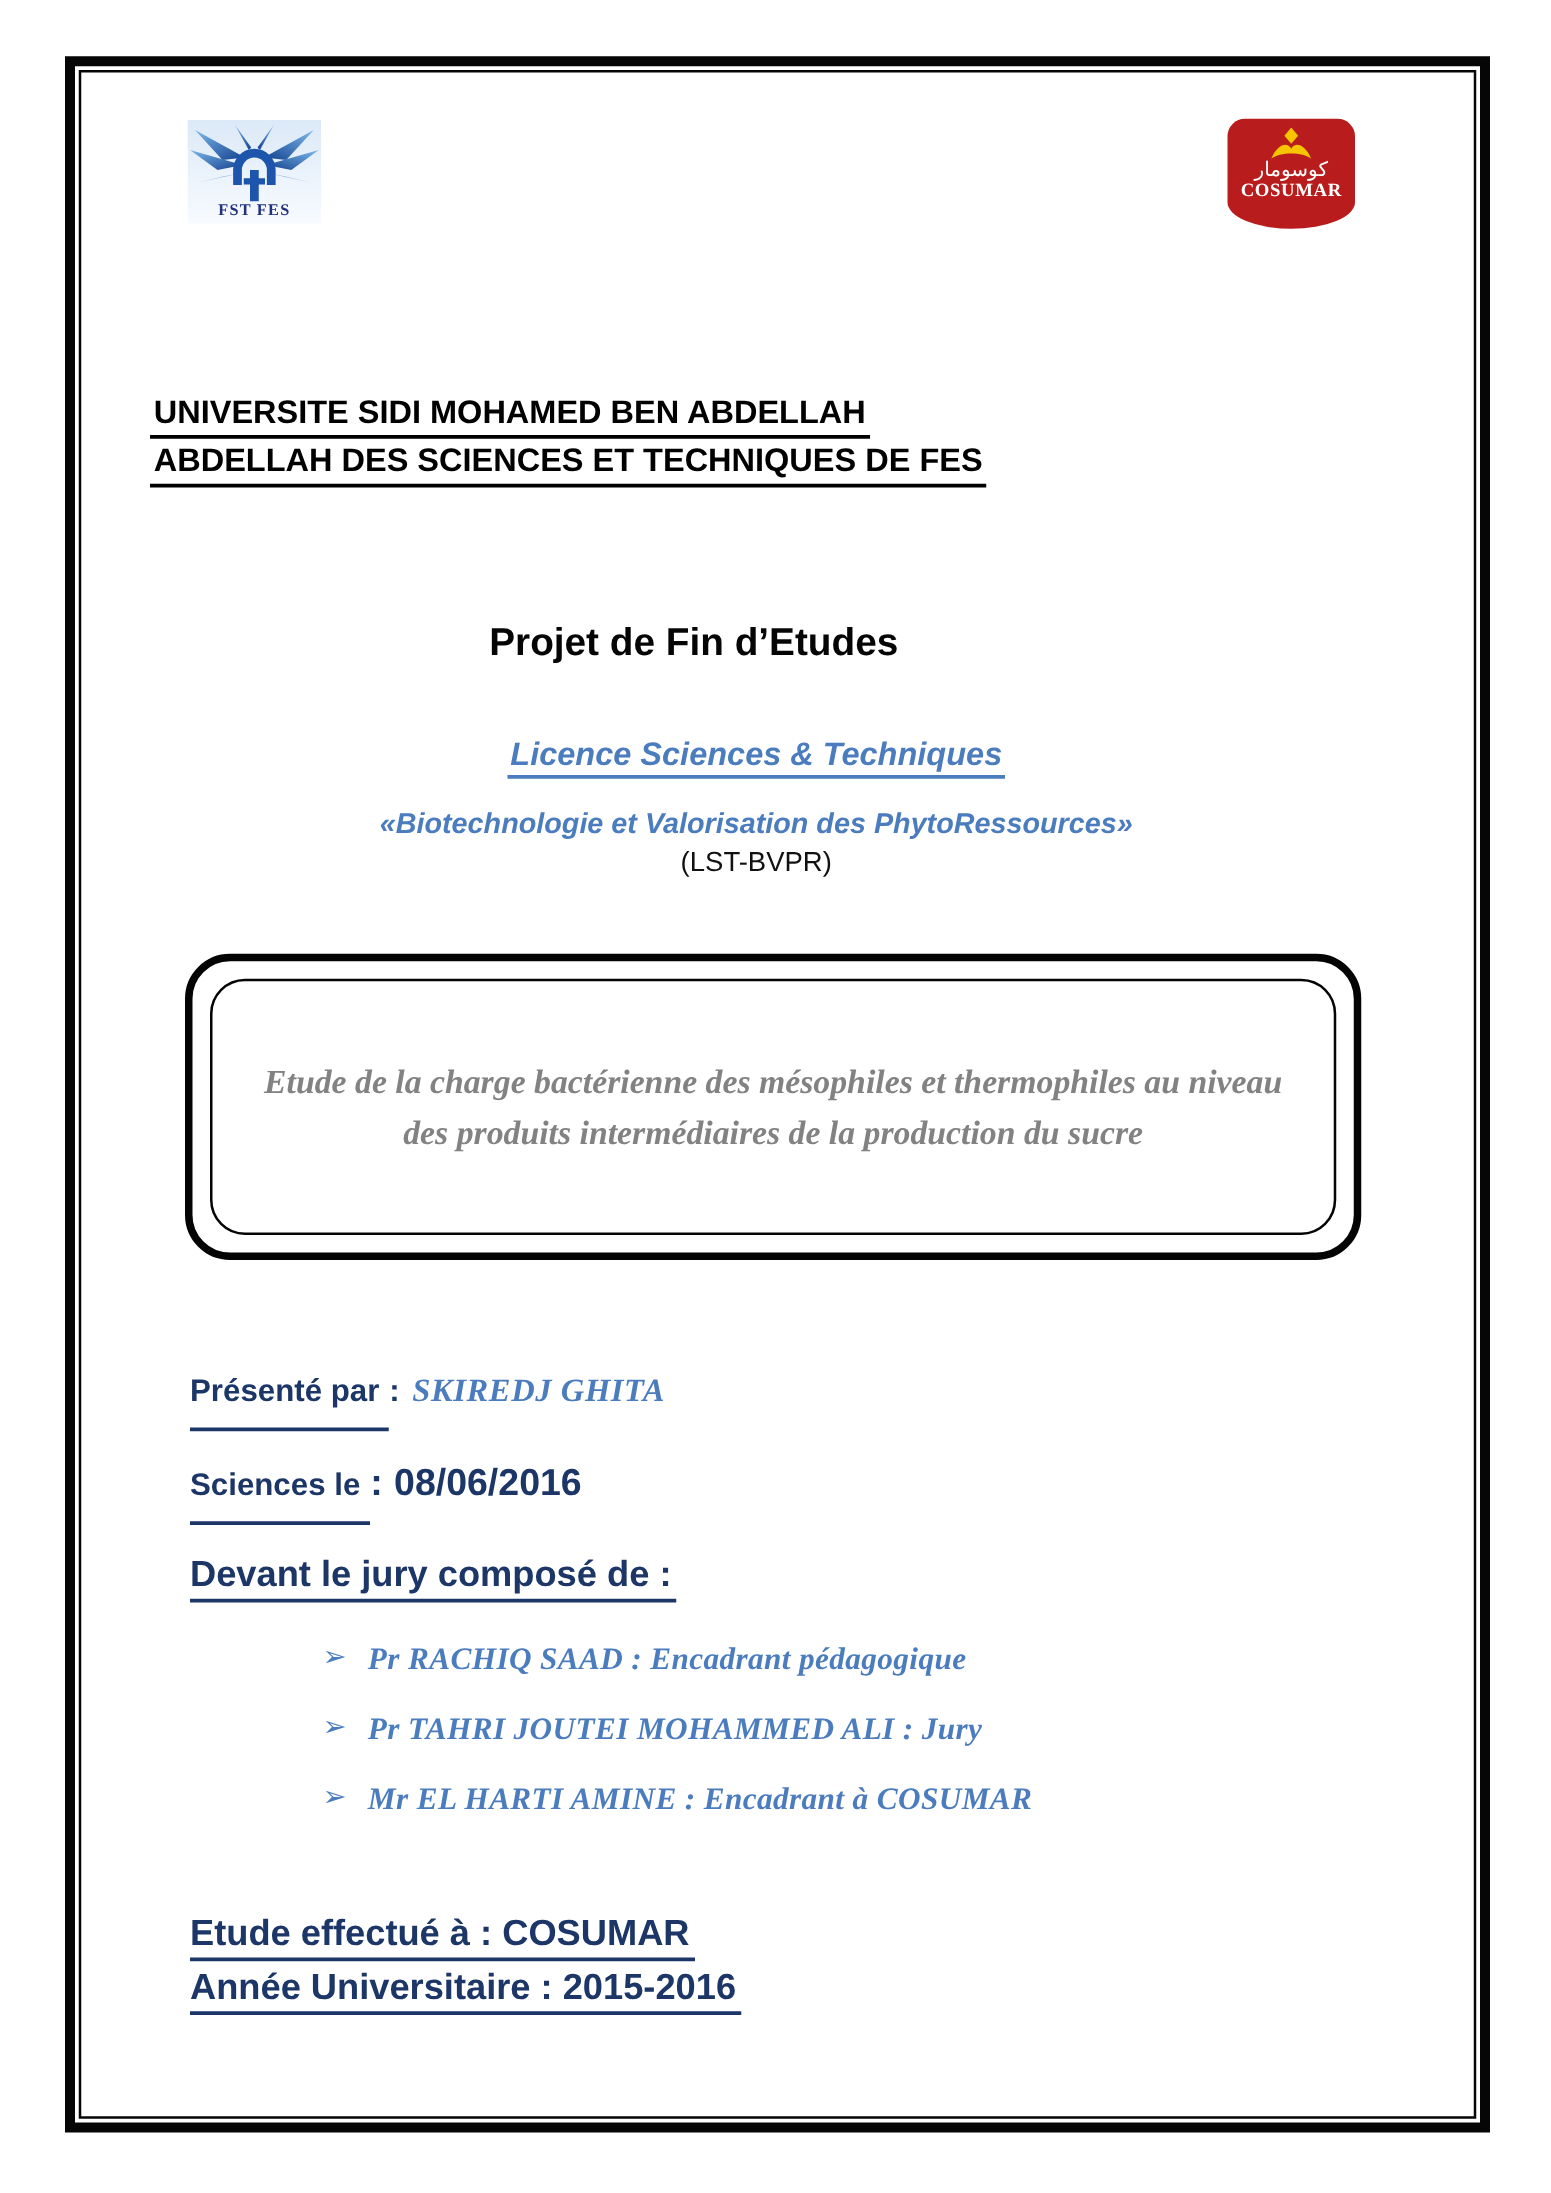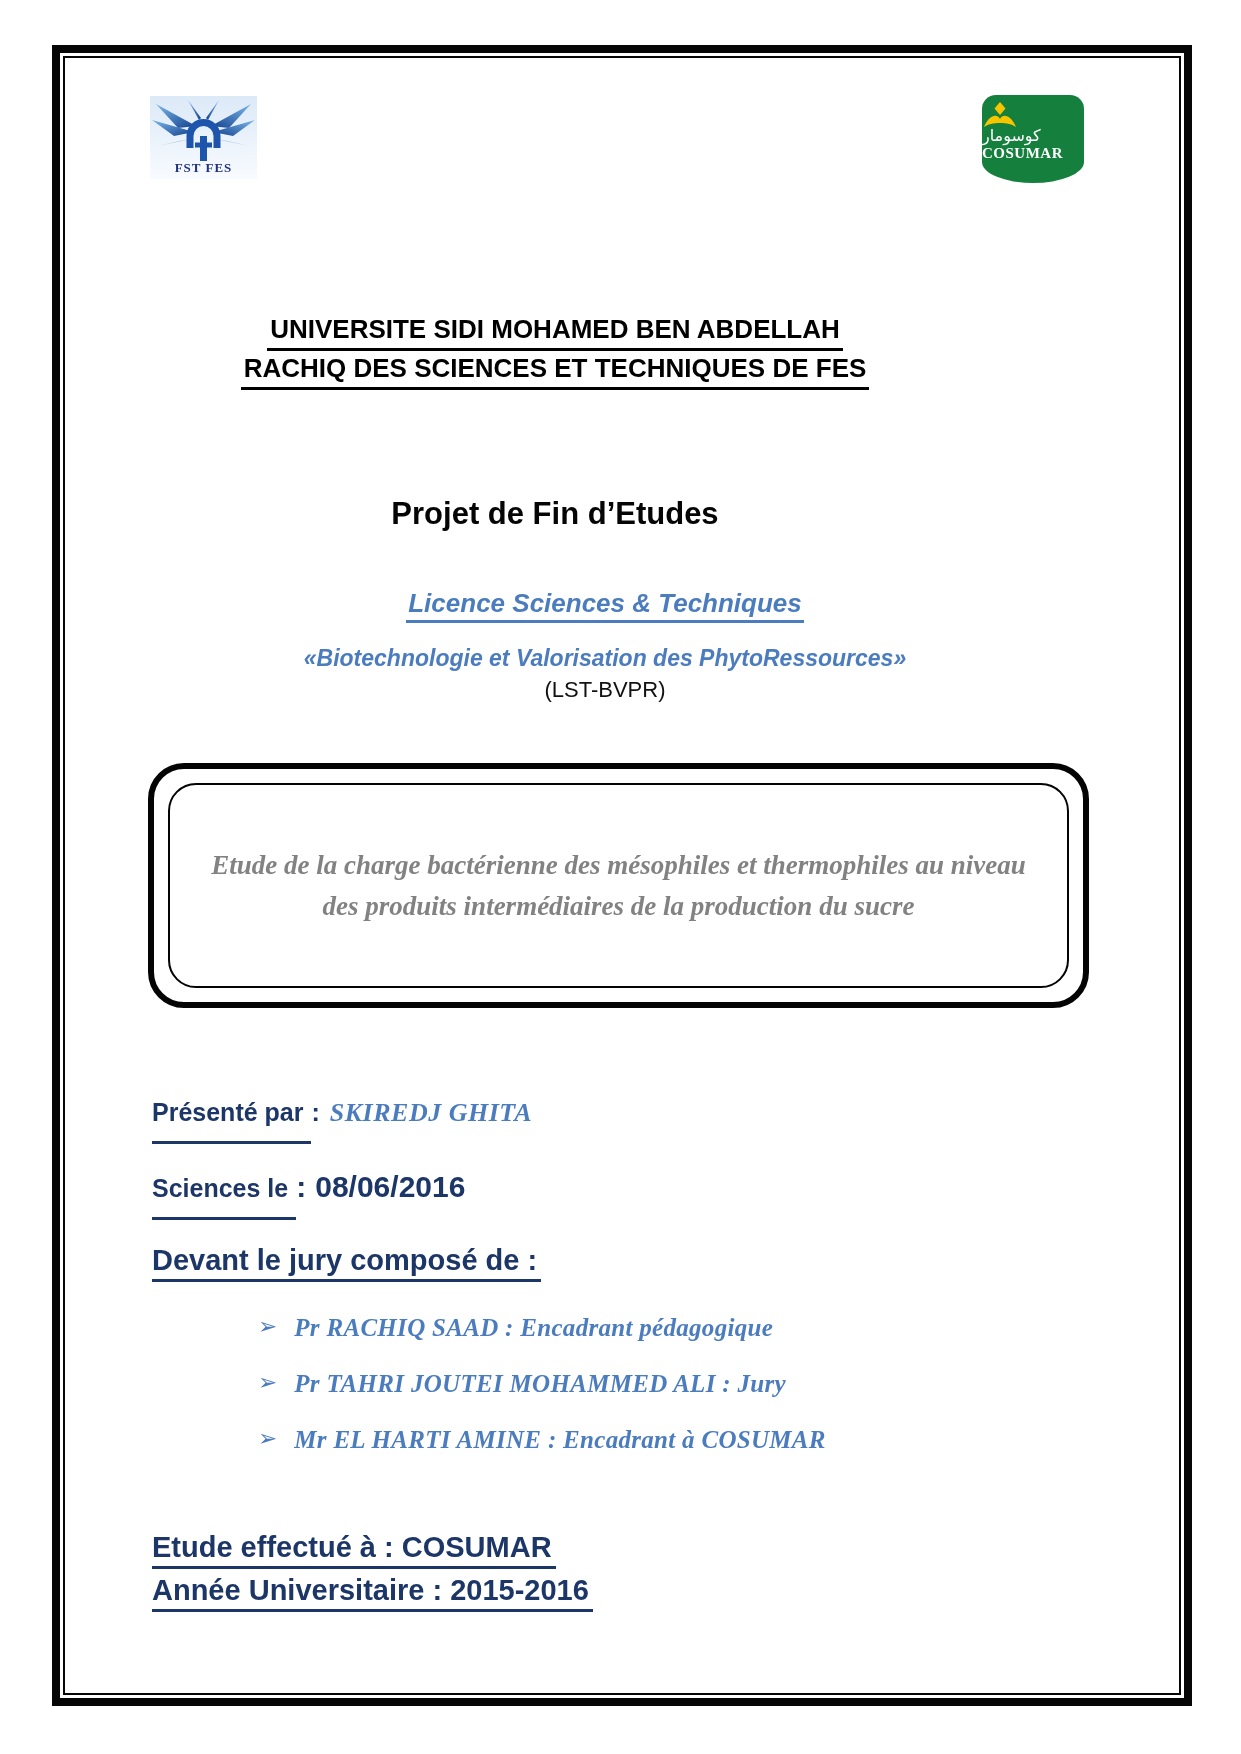--- a/index.html
+++ b/index.html
@@ -23,32 +23,32 @@
   
   .fst-logo{position:absolute;left:150px;top:96px;width:107px;height:83px;}
   .fst-logo svg{display:block;}
   .fst-label{
     position:absolute;left:0;right:0;bottom:3px;text-align:center;
     font-weight:bold;font-size:13px;color:#20317e;letter-spacing:1px;
     font-family:"Liberation Serif", serif;
   }
   .cosumar-logo{
     position:absolute;left:982px;top:95px;width:102px;height:88px;
-    background:#15803d;
+    background:#b91c1c;
     border-radius:14px 14px 50% 50% / 14px 14px 24% 24%;
-    display:flex;flex-direction:column;
+    display:flex;flex-direction:column;align-items:center;
     padding-top:7px;box-sizing:border-box;
   }
   .cosumar-arabic{color:#ffffff;font-size:16px;line-height:18px;margin-top:-2px;
     font-family:"DejaVu Sans", sans-serif;}
   .cosumar-word{color:#ffffff;font-size:15px;font-weight:bold;letter-spacing:0.5px;
     font-family:"Liberation Serif", serif;line-height:17px;}
   
   .university-block{
-    position:absolute;left:120px;top:312px;width:870px;text-align:center;
+    position:absolute;left:120px;top:312px;width:870px;
     font-weight:bold;font-size:26px;line-height:35px;color:#000;
   }
   .u-line{display:inline-block;border-bottom:3px solid #000;padding:0 3px 1px 3px;}
   .doc-title{
     position:absolute;left:120px;top:464px;width:870px;text-align:center;
     font-weight:bold;font-size:31px;color:#050505;margin-top:32px;
   }
   .degree-line{
     position:absolute;left:170px;top:588px;width:870px;text-align:center;
     font-weight:bold;font-style:italic;font-size:26px;color:#4b7cbe;
@@ -158,21 +158,21 @@
     <svg width="36" height="27" viewBox="0 0 36 27">
       <path d="M18,0 L23.5,6.5 L18,13 L12.5,6.5 Z" fill="#f6c500"></path>
       <path d="M2,25 C7,13 15,11 18,17 C21,11 29,13 34,25 C27,19.5 9,19.5 2,25 Z" fill="#f6c500"></path>
     </svg>
     <div class="cosumar-arabic">كوسومار</div>
     <div class="cosumar-word">COSUMAR</div>
   </div>
 
   <div class="university-block">
     <div><span class="u-line">UNIVERSITE SIDI MOHAMED BEN ABDELLAH</span></div>
-    <div><span class="u-line">RACHIQ DES SCIENCES ET TECHNIQUES DE FES</span></div>
+    <div><span class="u-line">ABDELLAH DES SCIENCES ET TECHNIQUES DE FES</span></div>
   </div>
 
   <div class="doc-title">Projet de Fin d’Etudes</div>
 
   <div class="degree-line">
     <span class="u-blue">Licence Sciences &amp; Techniques</span>
   </div>
   <div class="specialty-line">«Biotechnologie et Valorisation des PhytoRessources»</div>
   <div class="abbr-line">(LST-BVPR)</div>
 

